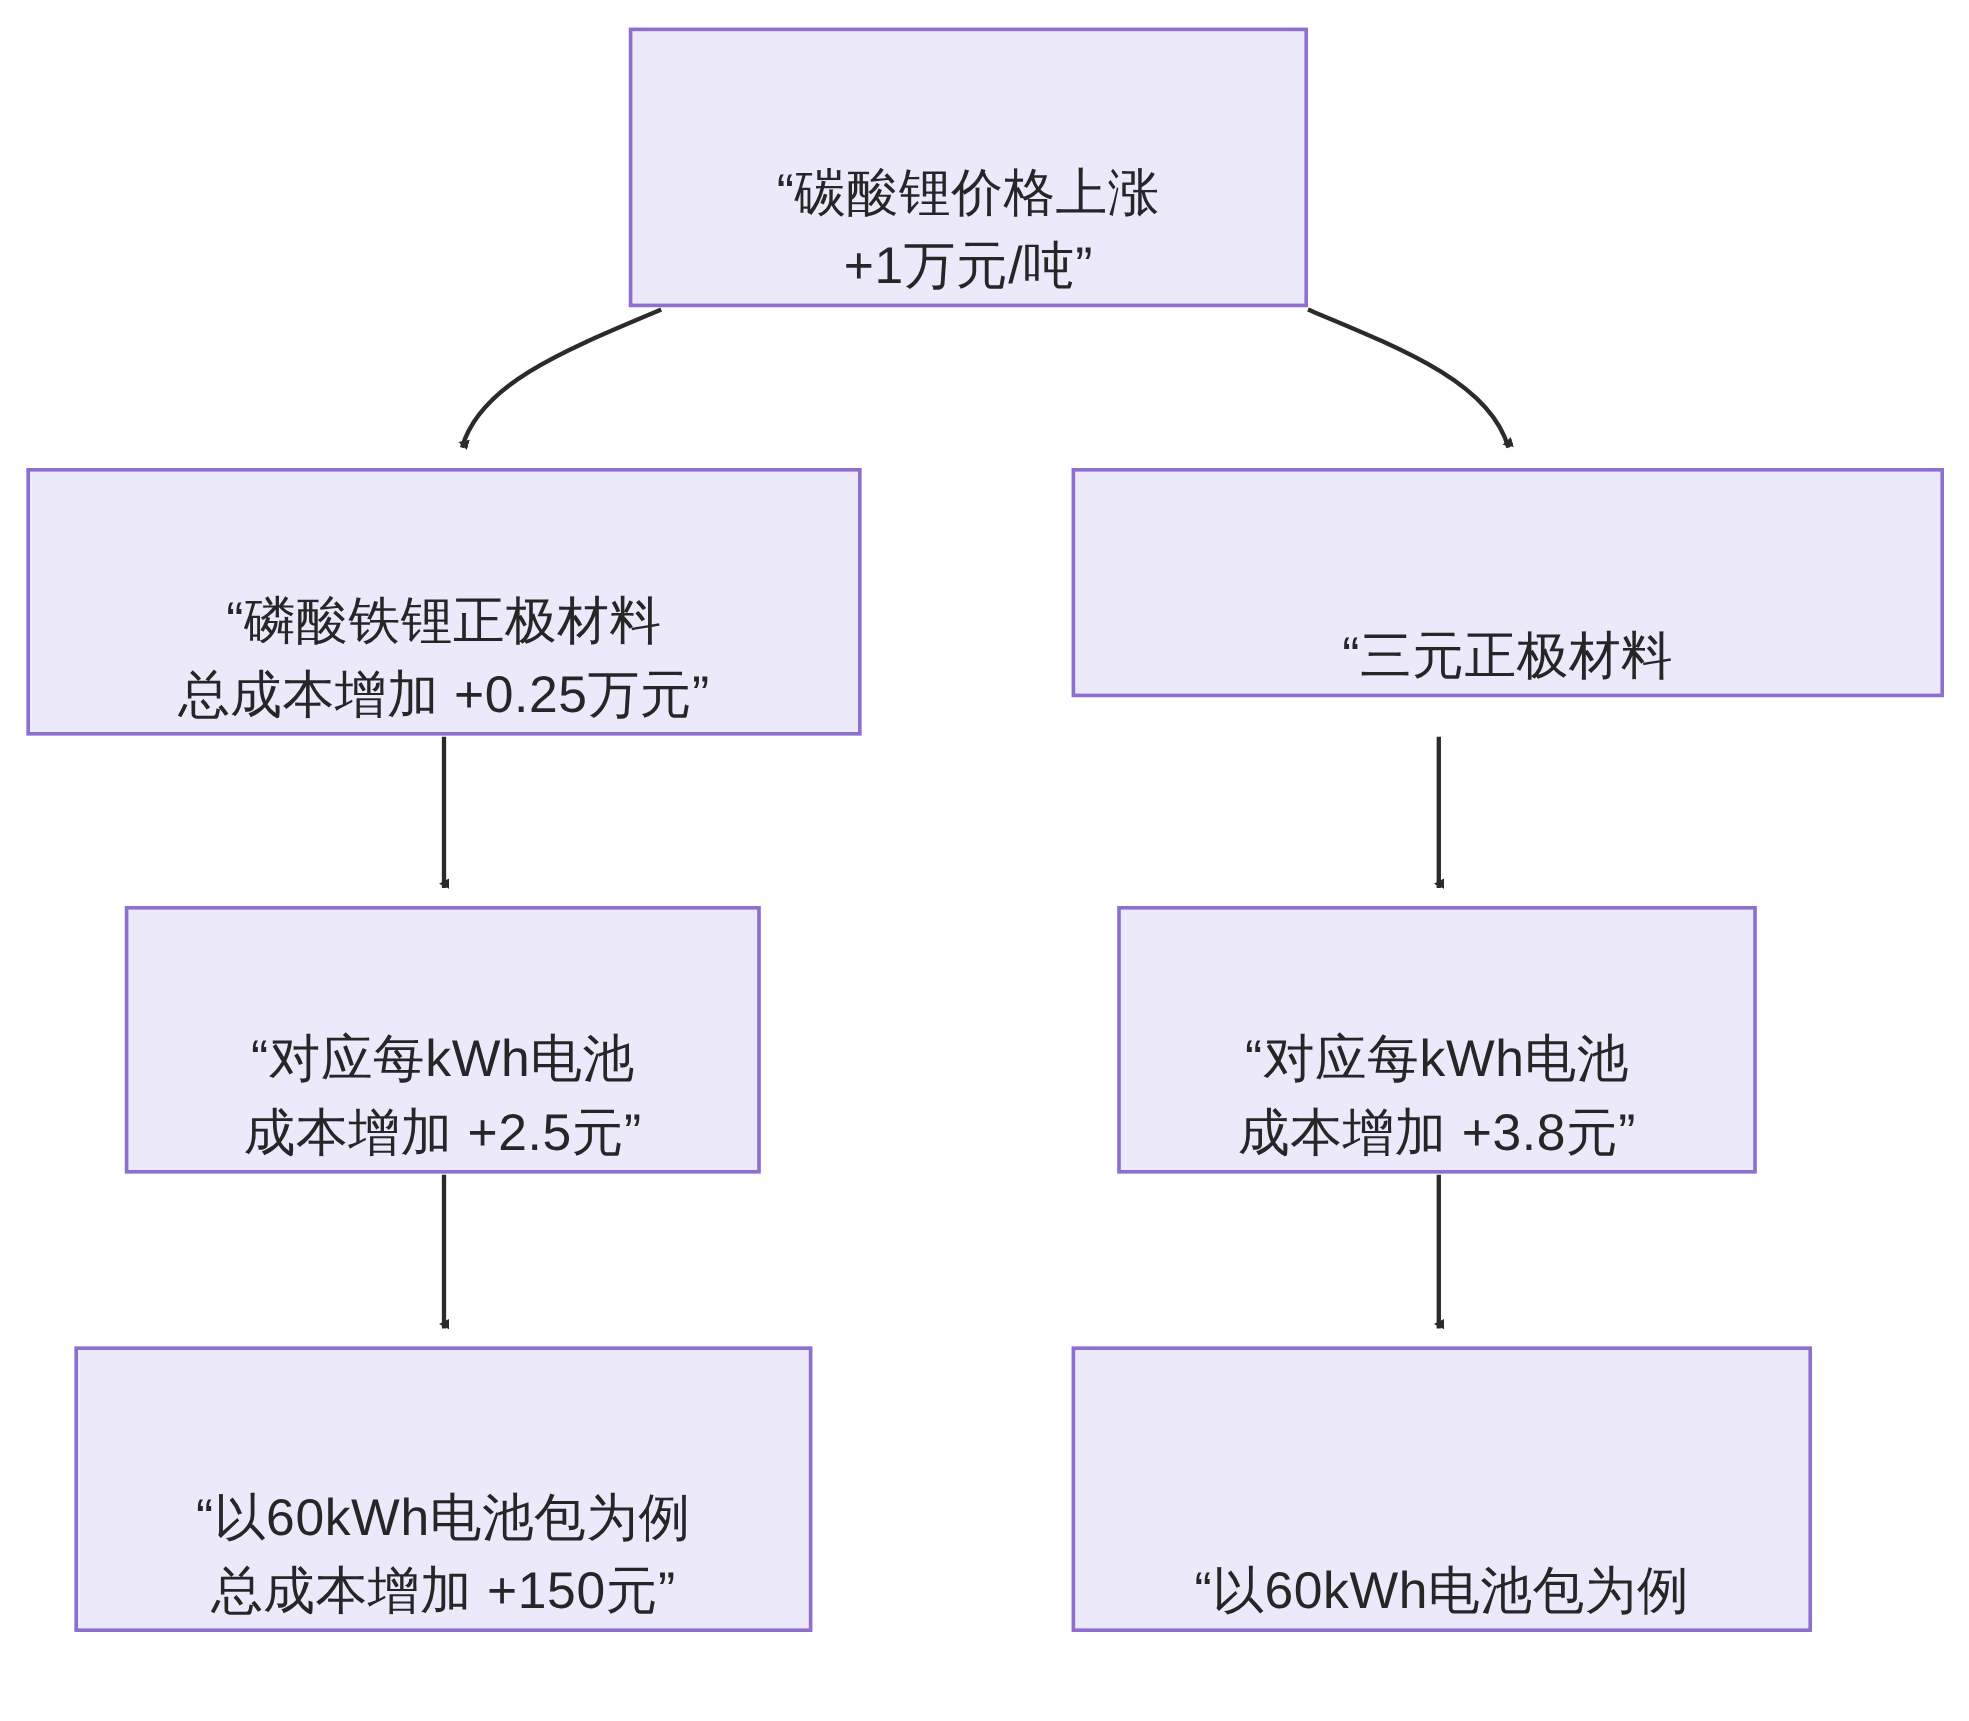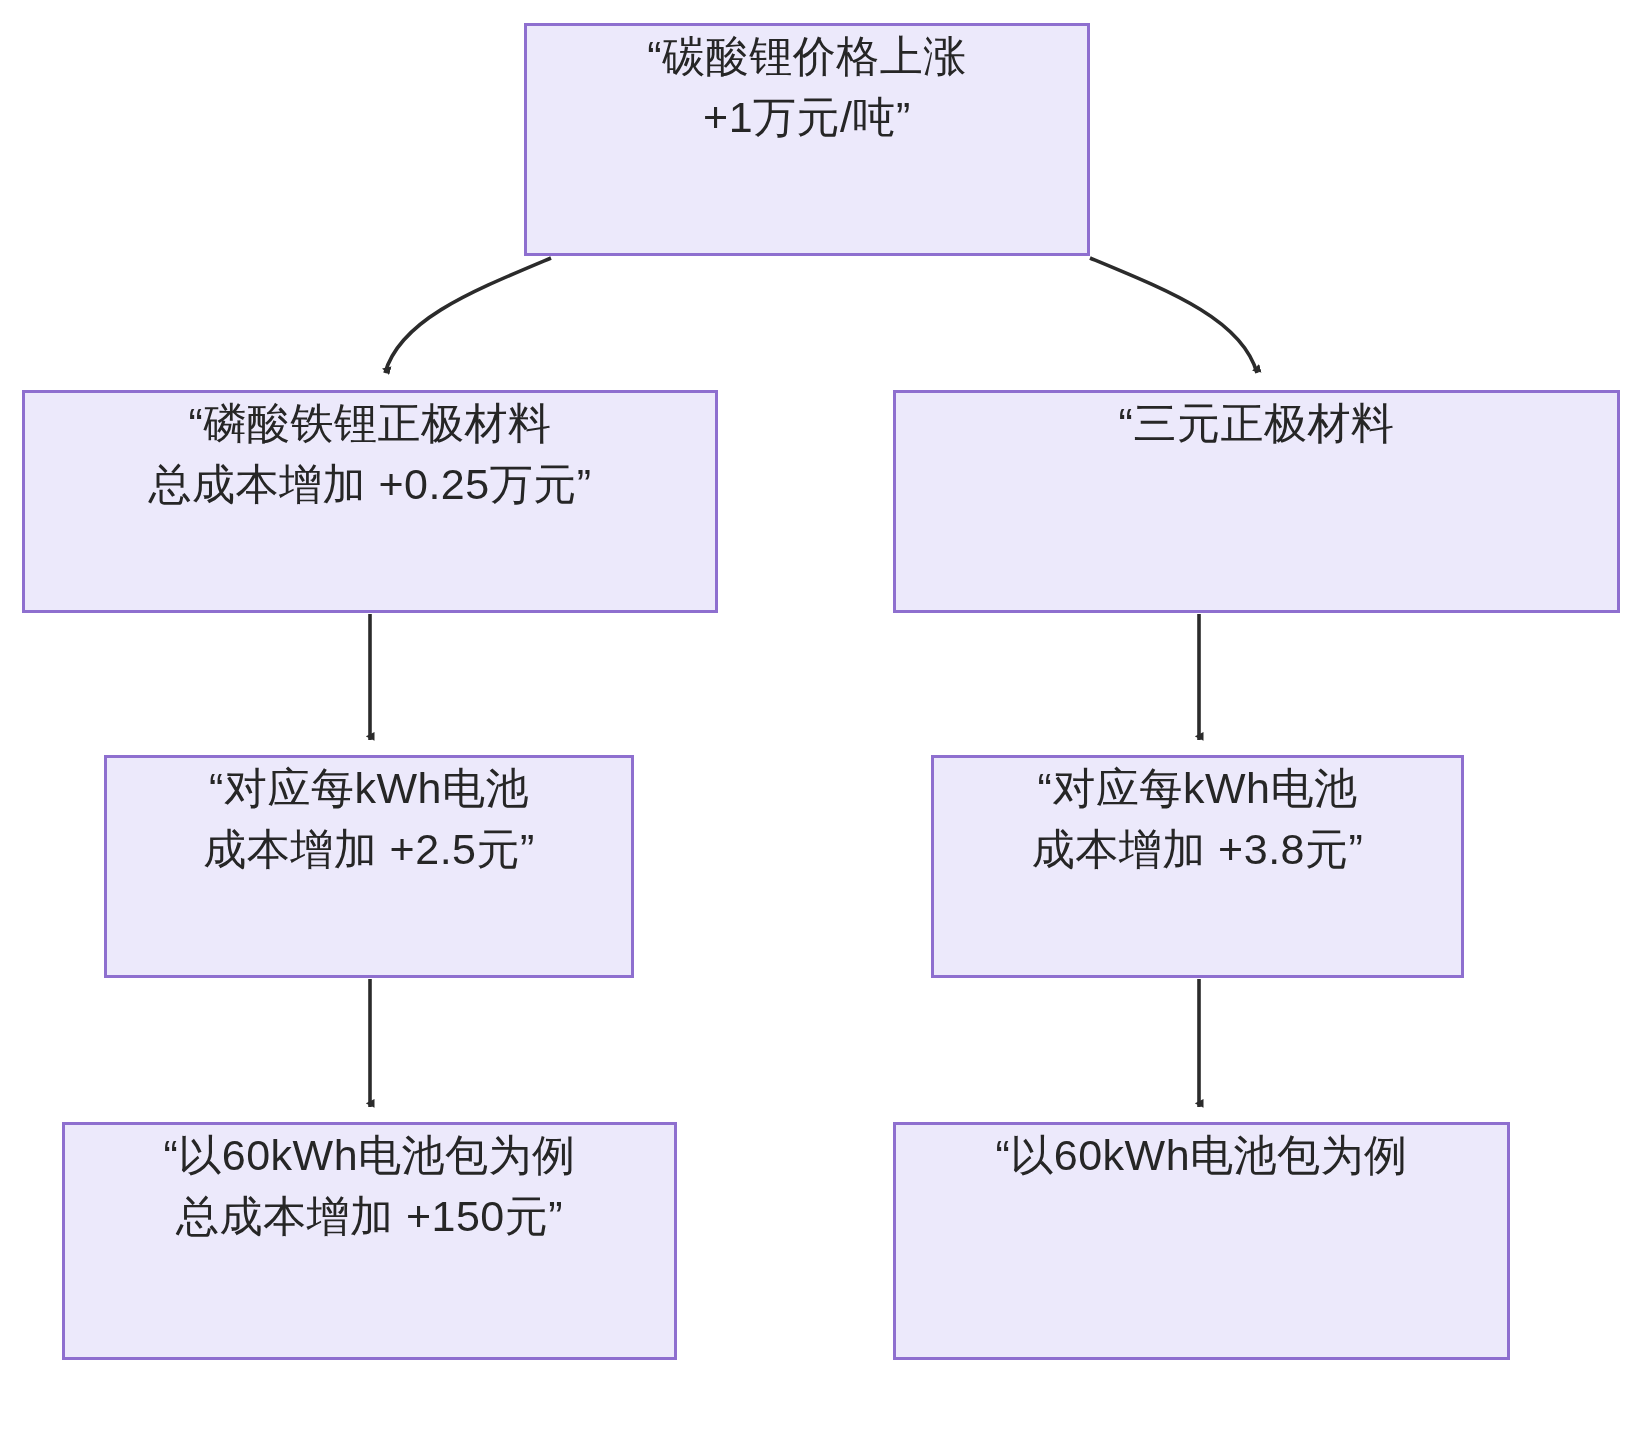--- a/index.html
+++ b/index.html
@@ -29,36 +29,36 @@
     pointer-events: none;
   }
   .node {
     position: absolute;
     box-sizing: border-box;
     background: #ece9fb;
     border: 3px solid #8e6fcf;
     display: flex;
     flex-direction: column;
     align-items: center;
-    justify-content: flex-start;
+    justify-content: flex-end;
     text-align: center;
     color: #262626;
     font-size: 43px;
     line-height: 1.42;
     letter-spacing: 0.5px;
     white-space: nowrap;
   }
   .node .line {
     display: block;
   }
 
   
   #node-root      { left: 524px; top: 23px;   width: 566px; height: 233px; }
   #node-lfp       { left: 22px;  top: 390px;  width: 696px; height: 223px; }
-  #node-ncm       { left: 893px; top: 390px;  width: 727px; height: 223px; }
+  #node-ncm       { left: 893px; top: 390px;  width: 727px; height: 191px; }
   #node-lfp-kwh   { left: 104px; top: 755px;  width: 530px; height: 223px; }
   #node-ncm-kwh   { left: 931px; top: 755px;  width: 533px; height: 223px; }
   #node-lfp-pack  { left: 62px;  top: 1122px; width: 615px; height: 238px; }
   #node-ncm-pack  { left: 893px; top: 1122px; width: 617px; height: 238px; }
 </style>
 </head>
 <body>
 
 <div id="diagram">
 

